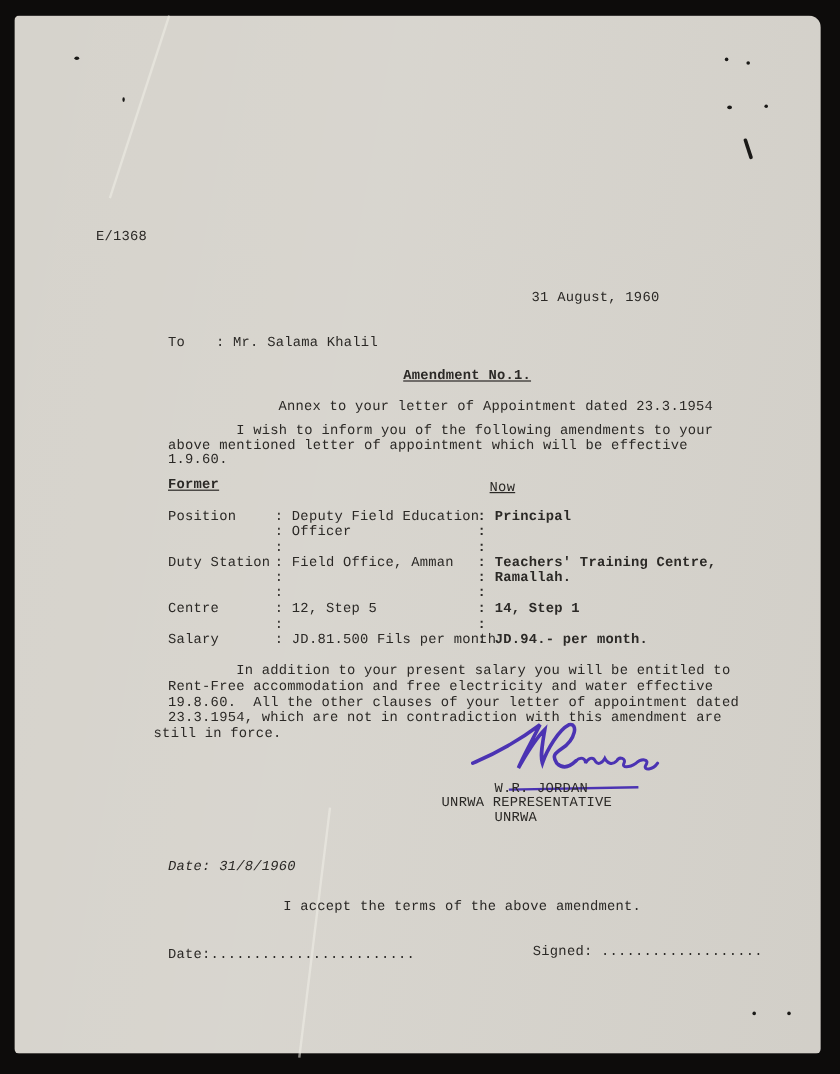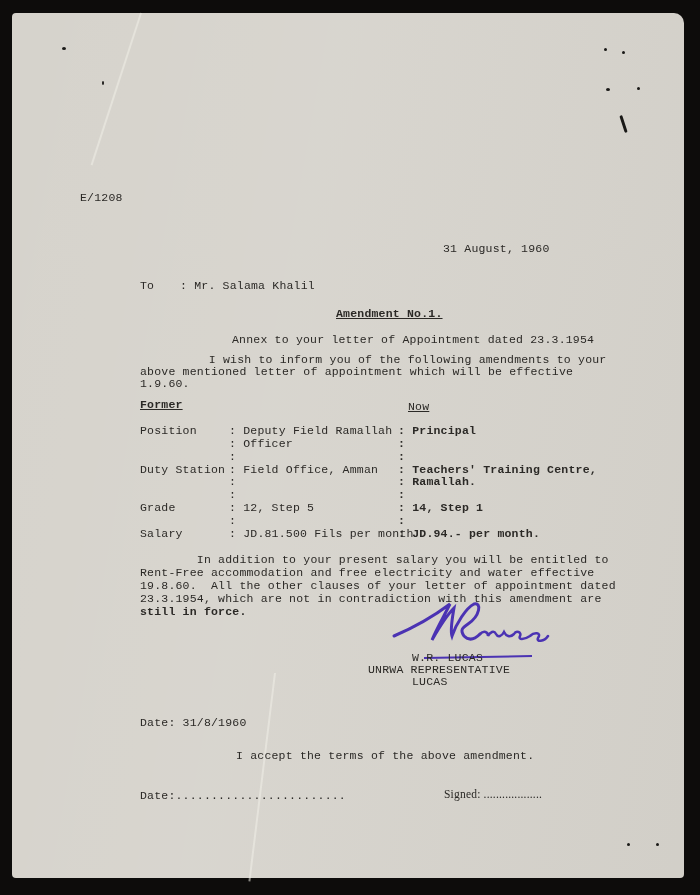--- a/index.html
+++ b/index.html
@@ -57,40 +57,40 @@
   <div class="speck" style="left:90px;top:68px;width:2px;height:4px;"></div>
   <div class="speck" style="left:592px;top:35px;width:3px;height:3px;"></div>
   <div class="speck" style="left:610px;top:38px;width:3px;height:3px;"></div>
   <div class="speck" style="left:594px;top:75px;width:4px;height:3px;"></div>
   <div class="speck" style="left:625px;top:74px;width:3px;height:3px;"></div>
   <div class="speck" style="left:610px;top:102px;width:3px;height:18px;border-radius:2px;transform:rotate(-18deg);"></div>
   <div class="speck" style="left:615px;top:830px;width:3px;height:3px;"></div>
   <div class="speck" style="left:644px;top:830px;width:3px;height:3px;"></div>
 </div>
 
-<div class="tw" style="left:80px;top:192px;">E/1208</div>
+<div class="tw" style="left:80px;top:192px;">E/1368</div>
 <div class="tw" style="left:443px;top:243px;">31 August, 1960</div>
 
 <div class="tw" style="left:140px;top:280px;">To</div>
 <div class="tw" style="left:180px;top:280px;">: Mr. Salama Khalil</div>
 
 <div class="tw bold u" style="left:336px;top:308px;">Amendment No.1.</div>
 <div class="tw" style="left:232px;top:334px;">Annex to your letter of Appointment dated 23.3.1954</div>
 
-<div class="tw" style="left:152px;top:354px;">        I wish to inform you of the following amendments to your</div>
+<div class="tw" style="left:140px;top:354px;">        I wish to inform you of the following amendments to your</div>
 <div class="tw" style="left:140px;top:366px;">above mentioned letter of appointment which will be effective</div>
 <div class="tw" style="left:140px;top:378px;">1.9.60.</div>
 
 <div class="tw bold u" style="left:140px;top:399px;text-decoration:underline;">Former</div>
 <div class="tw u" style="left:408px;top:401px;">Now</div>
 
 <div class="table">
   <div class="row" style="top:0px;">
     <span class="tw col-label">Position</span>
-    <span class="tw col-former">: Deputy Field Ramallah</span>
+    <span class="tw col-former">: Deputy Field Education</span>
     <span class="tw col-now">: Principal</span>
   </div>
   <div class="row" style="top:13px;">
     <span class="tw col-label"></span>
     <span class="tw col-former">: Officer</span>
     <span class="tw col-now">:</span>
   </div>
   <div class="row" style="top:26px;">
     <span class="tw col-label"></span>
     <span class="tw col-former">:</span>
@@ -105,49 +105,49 @@
     <span class="tw col-label"></span>
     <span class="tw col-former">:</span>
     <span class="tw col-now">: Ramallah.</span>
   </div>
   <div class="row" style="top:64px;">
     <span class="tw col-label"></span>
     <span class="tw col-former">:</span>
     <span class="tw col-now">:</span>
   </div>
   <div class="row" style="top:77px;">
-    <span class="tw col-label">Grade</span>
+    <span class="tw col-label">Centre</span>
     <span class="tw col-former">: 12, Step 5</span>
     <span class="tw col-now">: 14, Step 1</span>
   </div>
   <div class="row" style="top:90px;">
     <span class="tw col-label"></span>
     <span class="tw col-former">:</span>
     <span class="tw col-now">:</span>
   </div>
   <div class="row" style="top:103px;">
     <span class="tw col-label">Salary</span>
     <span class="tw col-former">: JD.81.500 Fils per month</span>
     <span class="tw col-now">: JD.94.- per month.</span>
   </div>
 </div>
 
 <div class="tw" style="left:140px;top:554px;">        In addition to your present salary you will be entitled to</div>
 <div class="tw" style="left:140px;top:567px;">Rent-Free accommodation and free electricity and water effective</div>
 <div class="tw" style="left:140px;top:580px;">19.8.60.  All the other clauses of your letter of appointment dated</div>
 <div class="tw" style="left:140px;top:593px;">23.3.1954, which are not in contradiction with this amendment are</div>
-<div class="tw" style="left:140px;top:606px;font-weight:bold;">still in force.</div>
+<div class="tw" style="left:128px;top:606px;">still in force.</div>
 
 <svg class="signature" width="160" height="70" viewBox="0 0 160 70">
   <path d="M2 40 C 30 28, 50 14, 58 8 C 52 20, 44 34, 40 44 C 48 30, 56 18, 62 12 C 60 24, 58 34, 60 40 C 64 28, 74 12, 82 8 C 90 6, 88 20, 76 28 C 70 32, 68 34, 72 40 C 78 46, 84 42, 88 38" fill="none" stroke="#4b33b3" stroke-width="3" stroke-linecap="round"></path>
   <path d="M88 38 C 92 34, 96 36, 96 40 C 98 36, 102 34, 104 38 C 106 42, 110 40, 112 36 C 114 40, 118 42, 122 38 C 124 34, 130 36, 128 40 C 126 44, 132 44, 138 40 C 142 36, 150 36, 146 42 C 144 46, 152 46, 156 40" fill="none" stroke="#4b33b3" stroke-width="2.5" stroke-linecap="round"></path>
   <path d="M32 62 L 140 60" fill="none" stroke="#4b33b3" stroke-width="2"></path>
 </svg>
 
-<div class="tw" style="left:412px;top:652px;">W.R. LUCAS</div>
+<div class="tw" style="left:412px;top:652px;">W.R. JORDAN</div>
 <div class="tw" style="left:368px;top:664px;">UNRWA REPRESENTATIVE</div>
-<div class="tw" style="left:412px;top:676px;">LUCAS</div>
+<div class="tw" style="left:412px;top:676px;">UNRWA</div>
 
-<div class="tw" style="left:140px;top:717px;">Date: 31/8/1960</div>
+<div class="tw" style="left:140px;top:717px;font-style:italic;">Date: 31/8/1960</div>
 <div class="tw" style="left:207px;top:750px;margin-left:29px;">I accept the terms of the above amendment.</div>
 
 <div class="tw" style="left:140px;top:790px;">Date:........................</div>
-<div class="tw" style="left:444px;top:788px;font-family:Liberation Serif, serif;">Signed: ...................</div>
+<div class="tw" style="left:444px;top:788px;">Signed: ...................</div>
 
 </body></html>

